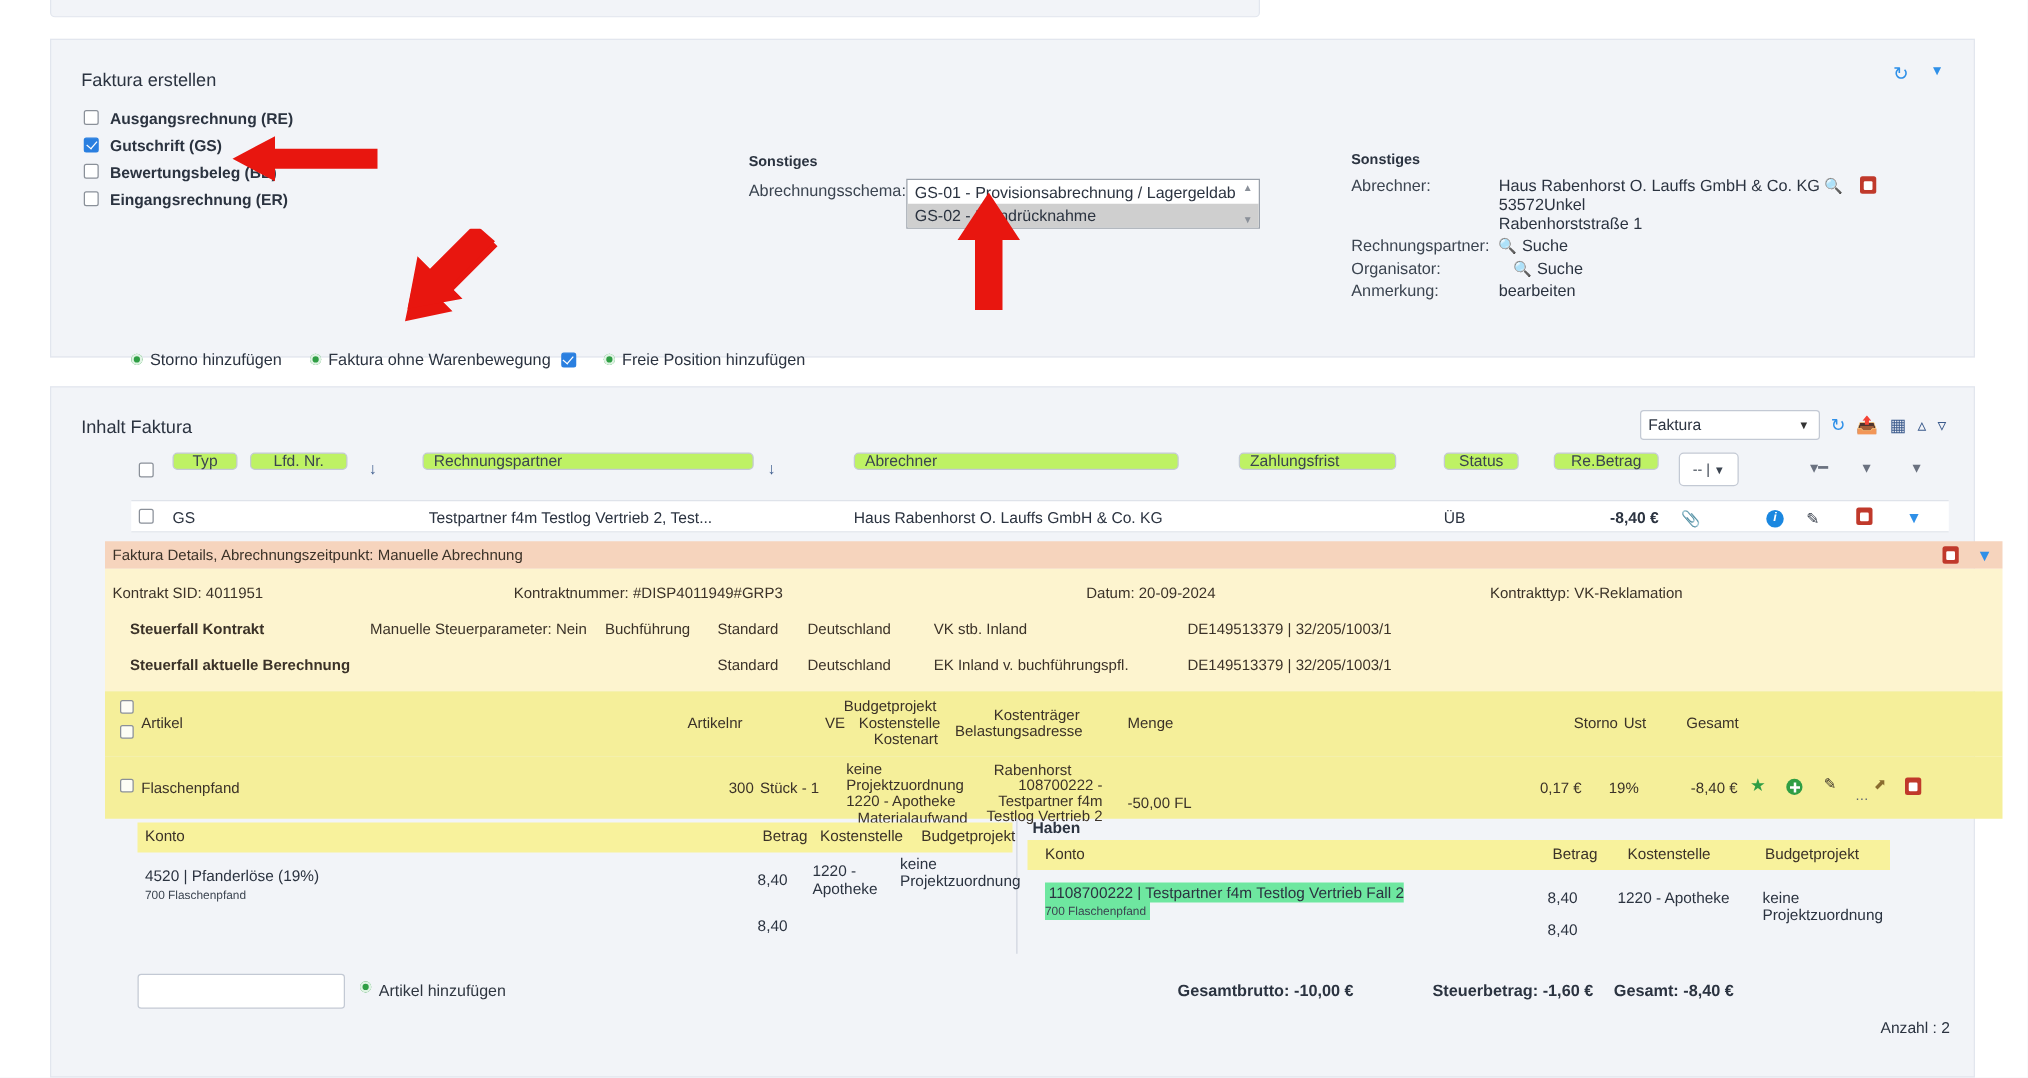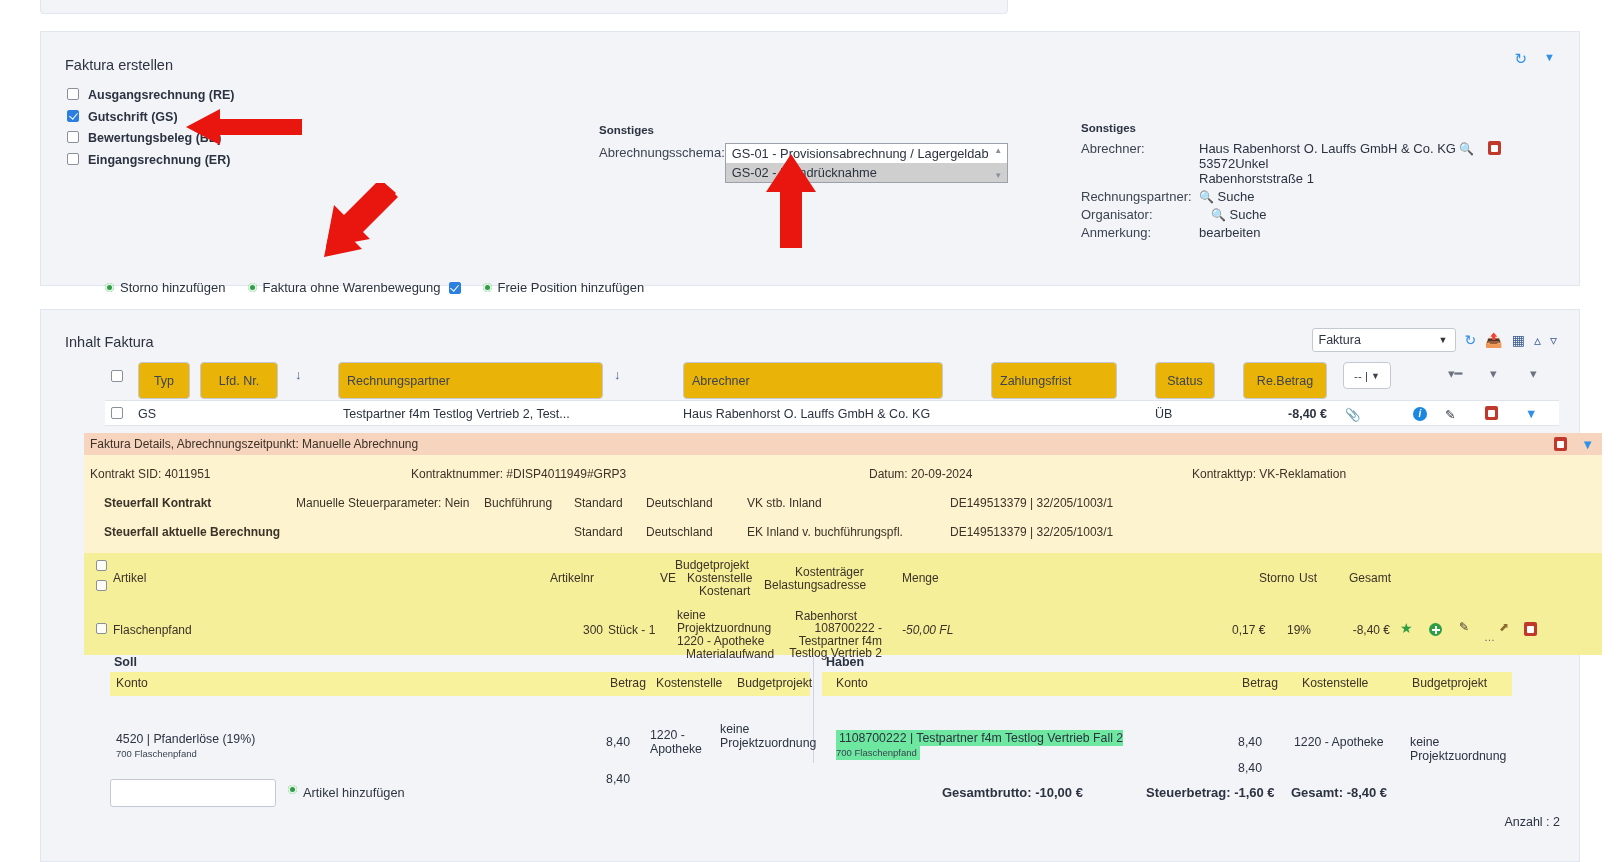--- a/index.html
+++ b/index.html
@@ -105,22 +105,22 @@
   .sel-faktura .cv { position:absolute; right:7px; font-size:9px; color:#333; }
   .ic { font-size:14px; line-height:1; }
   .ic.blue { color:#2f90e8; }
   .ic.navy { color:#3b5a8c; }
 
   
   .filter-row {
     position:absolute; left:64px; top:52px; right:20px; height:32px;
   }
   .fbox {
-    position:absolute; top:0; height:37px; border:1px solid #c3c9d4;
-    background:#eab308; border-radius:4px; font-size:12.5px; color:#3b4450;
+    position:absolute; top:0; height:14px; border:1px solid #c3c9d4;
+    background:#bef264; border-radius:4px; font-size:12.5px; color:#3b4450;
     display:flex; align-items:center; padding:0 8px;
   }
   .sort-ar { position:absolute; top:5px; color:#3b5a8c; font-size:13px; }
   .mini-sel {
     position:absolute; top:0; height:27px; width:48px; border:1px solid #c3c9d4;
     background:#fff; border-radius:4px; font-size:11.5px; color:#3b4450;
     display:flex; align-items:center; justify-content:center; gap:3px;
   }
   .funnel { position:absolute; top:4px; color:#6b7280; font-size:13px; }
 
@@ -176,21 +176,21 @@
   }
   .plus-ic:before { left:5.5px; top:2.5px; width:2px; height:8px; }
   .plus-ic:after  { left:2.5px; top:5.5px; width:8px; height:2px; }
 
   
   .sh-wrap { position:absolute; left:110px; top:655px; right:20px; height:110px; }
   .sh-col { position:absolute; top:0; }
   .sh-title { font-weight:bold; font-size:12.5px; color:#2b3340; padding-left:4px; }
   .sh-hdr { background:#f8f29c; height:24px; position:relative; margin-top:3px; }
   .sh-hdr .h { position:absolute; top:4px; font-size:12.2px; color:#3b3228; }
-  .sh-body { position:relative; height:70px;margin-top:24px; }
+  .sh-body { position:relative; height:70px; }
   .sh-body .v { position:absolute; font-size:12.3px; color:#2b3340; }
   .sub { font-size:9.5px; color:#3b4450; }
   .hl-green { background:#6ee7a0; padding:1px 3px; }
   .vdiv { position:absolute; left:703px; top:0; width:1px; height:108px; background:#cfd4de; }
 
   
   .foot-input {
     position:absolute; left:110px; top:779px; width:166px; height:28px;
     border:1px solid #c3c9d4; background:#fff; border-radius:3px;
   }
@@ -400,37 +400,36 @@
 <div class="art-row">
   <span class="cbx-y" style="position:absolute; left:12px; top:18px;"></span>
   <span class="at" style="left:29px; top:18px;">Flaschenpfand</span>
   <span class="at" style="left:499px; top:18px;">300</span>
   <span class="at" style="left:524px; top:18px;">Stück - 1</span>
   <span class="at" style="left:593px; top:4px; width:104px; line-height:12.5px; white-space:normal;">keine Projektzuordnung</span>
   <span class="at" style="left:593px; top:29px;">1220 - Apotheke</span>
   <span class="at" style="left:602px; top:42px;">Materialaufwand</span>
   <span class="at" style="left:711px; top:4px;">Rabenhorst</span>
   <span class="at" style="left:690px; top:17px; width:108px; text-align:right; line-height:12.5px; white-space:normal;">108700222 - Testpartner f4m Testlog Vertrieb 2</span>
-  <span class="at" style="left:818px; top:18px;font-style:italic;">-50,00 FL</span>
+  <span class="at" style="left:818px; top:30px;">-50,00 FL</span>
   <span class="at" style="left:1148px; top:18px; width:44px; text-align:left;">0,17 €</span>
   <span class="at" style="left:1203px; top:18px;">19%</span>
   <span class="at" style="left:1246px; top:18px; width:60px; text-align:right;">-8,40 €</span>
   <span class="at star" style="left:1316px; top:15px;">★</span>
   <span class="at" style="left:1345px; top:18px;"><span class="plus-ic"></span></span>
   <span class="at pencil" style="left:1375px; top:15px;">✎</span>
   <span class="at" style="left:1400px; top:26px; font-size:11px; color:#5a6270;">…</span>
   <span class="at" style="left:1415px; top:15px; color:#8a6d2f;">⬈</span>
   <span class="at" style="left:1440px; top:17px;"><span class="trash-sm"></span></span>
 </div>
 
 <div class="sh-wrap">
   <div class="vdiv"></div>
 
   <div class="sh-col" style="left:0; width:700px;">
-    <div class="sh-title">Soll</div>
     <div class="sh-hdr">
       <span class="h" style="left:6px">Konto</span>
       <span class="h" style="left:500px">Betrag</span>
       <span class="h" style="left:546px">Kostenstelle</span>
       <span class="h" style="left:627px">Budgetprojekt</span>
     </div>
     <div class="sh-body">
       <span class="v" style="left:6px; top:12px;">
         <span>4520 | Pfanderlöse (19%)</span><br>
         <span class="sub">700 Flaschenpfand</span>

